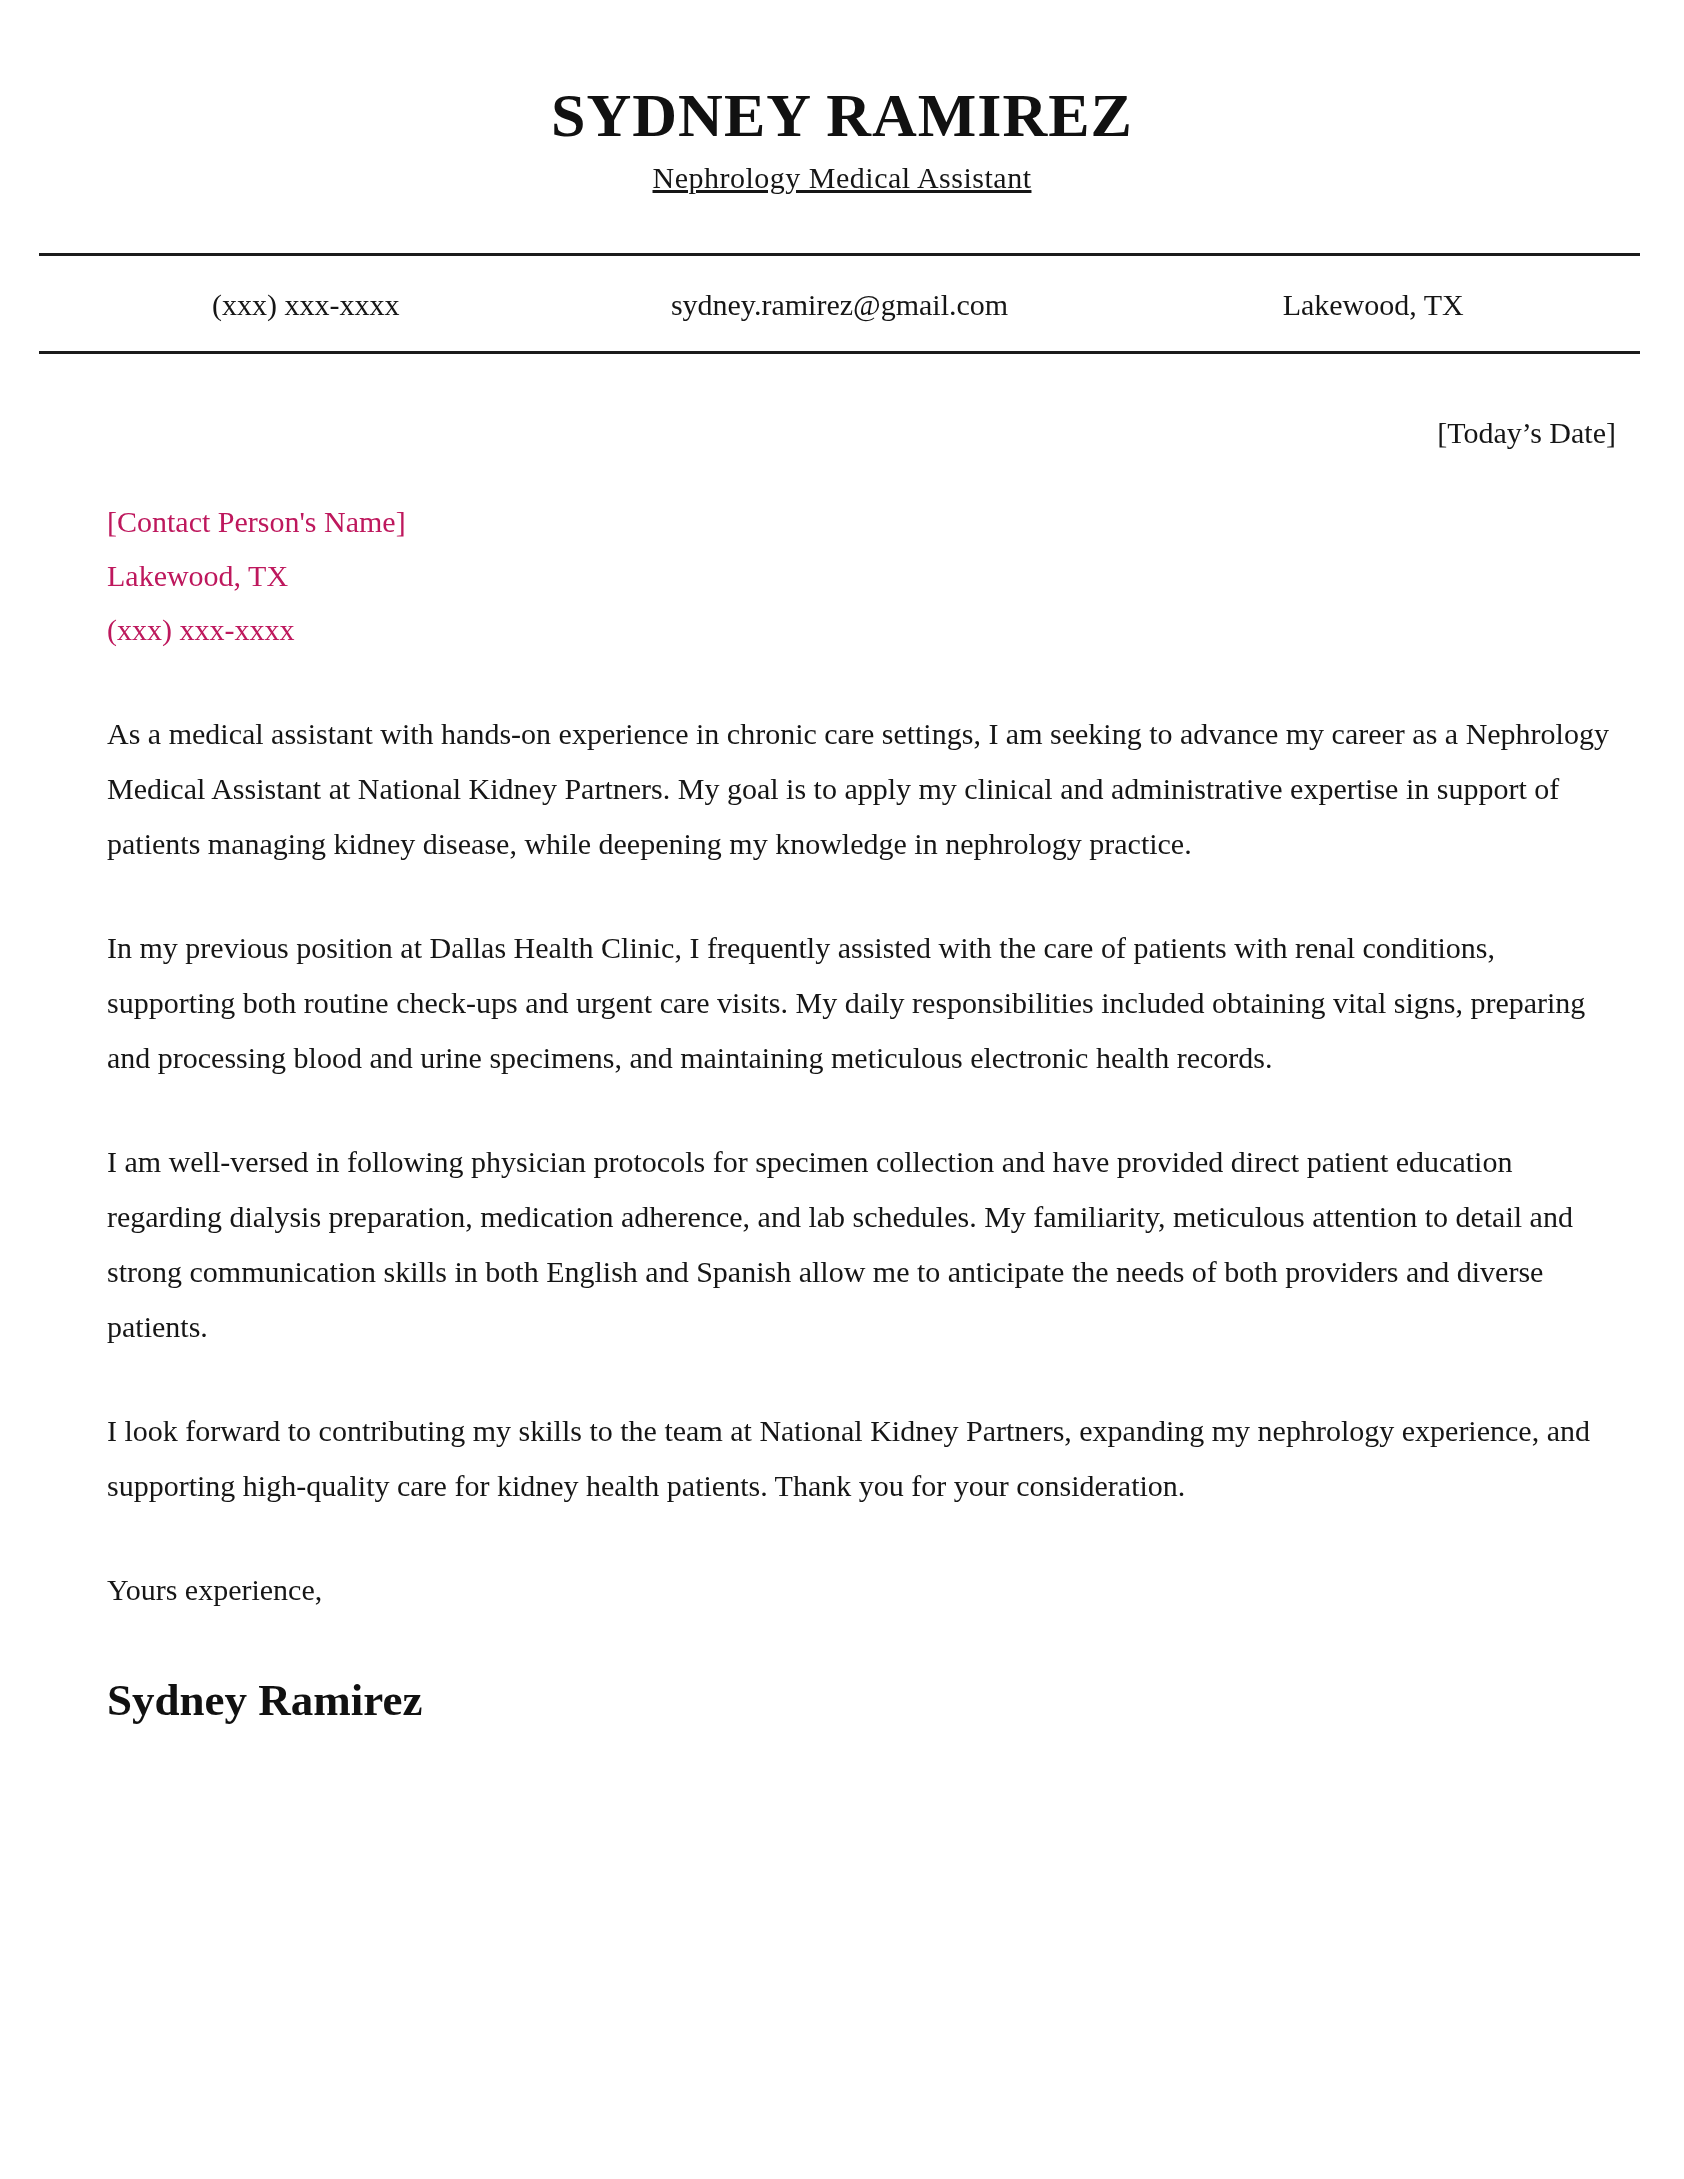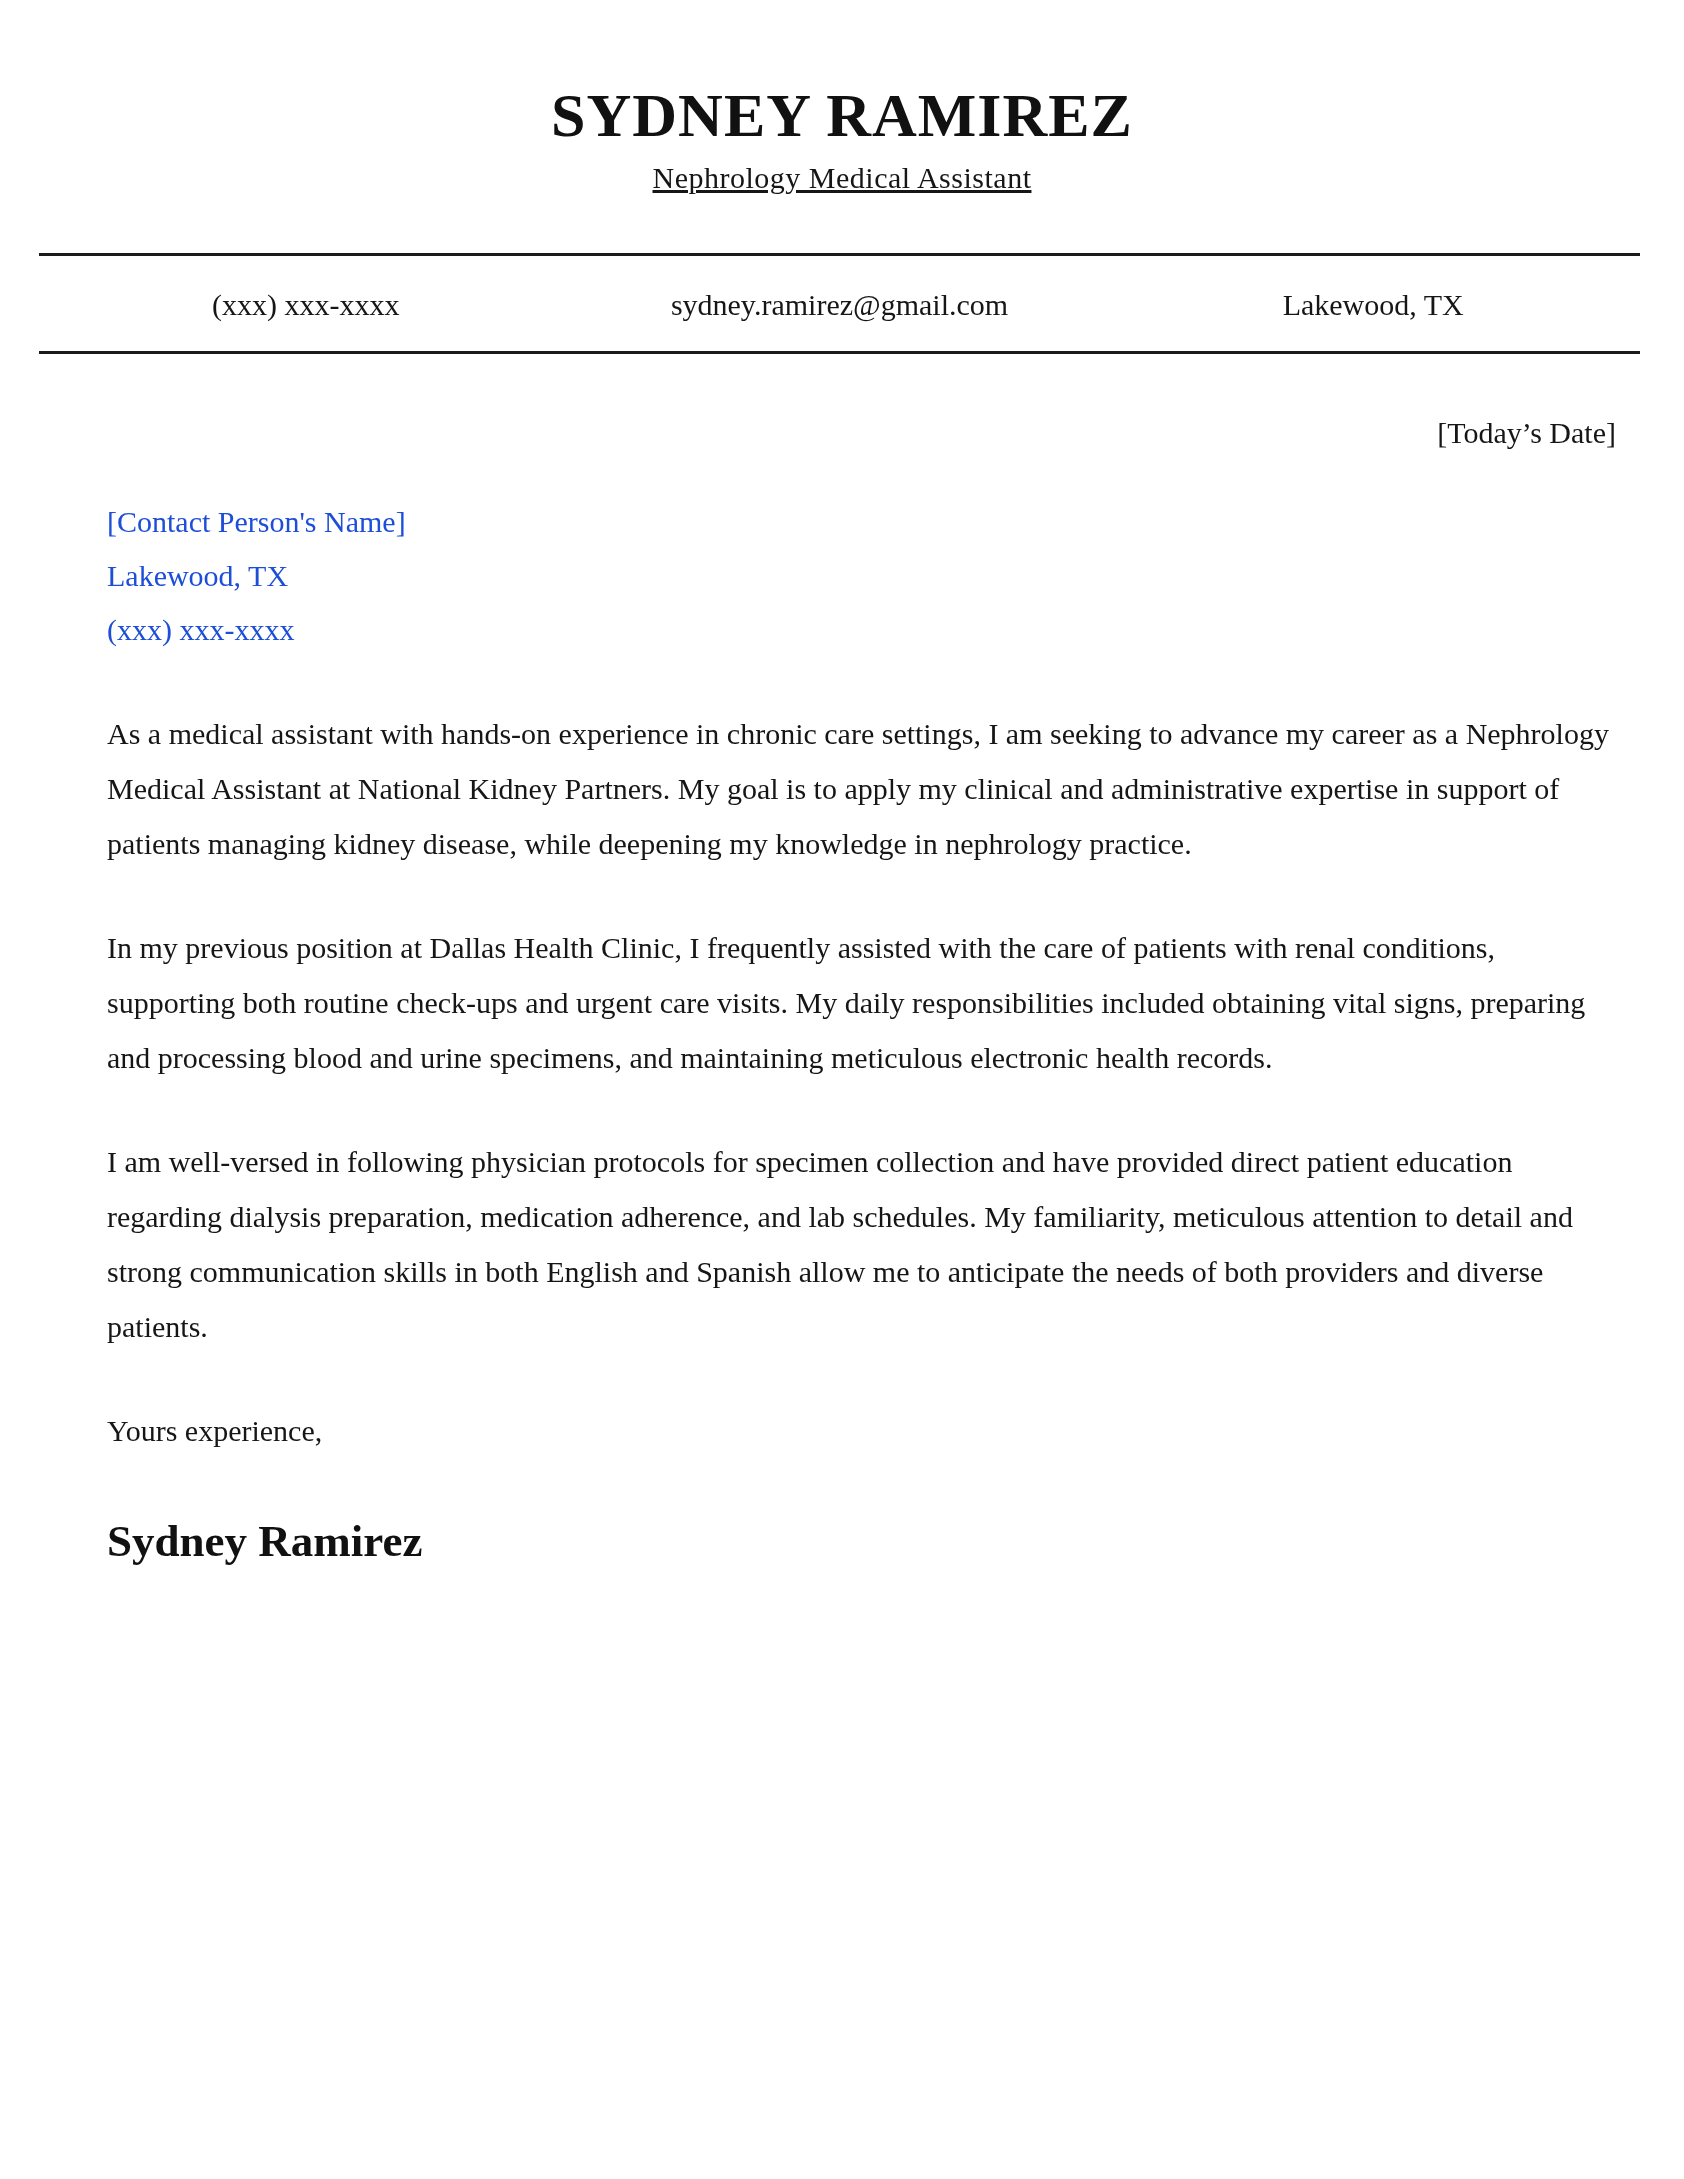--- a/index.html
+++ b/index.html
@@ -56,21 +56,21 @@
     padding: 0 68px 0 107px;
     font-size: 30px;
     line-height: 55px;
   }
   .letter-date {
     text-align: right;
     margin-top: 51px;
   }
   .recipient-block {
     margin-top: 35px;
-    color: #1d4ed8;
+    color: #be185d;
     line-height: 54px;
   }
   .salutation {
     margin: 41px 0 0 0;
   }
   .body-para {
     margin: 49px 0 0 0;
   }
   .closing {
     margin: 49px 0 0 0;
@@ -109,20 +109,21 @@
       <div>(xxx) xxx-xxxx</div>
     </div>
 
 
     <p class="body-para">As a medical assistant with hands-on experience in chronic care settings, I am seeking to advance my career as a Nephrology Medical Assistant at National Kidney Partners. My goal is to apply my clinical and administrative expertise in support of patients managing kidney disease, while deepening my knowledge in nephrology practice.</p>
 
     <p class="body-para">In my previous position at Dallas Health Clinic, I frequently assisted with the care of patients with renal conditions, supporting both routine check-ups and urgent care visits. My daily responsibilities included obtaining vital signs, preparing and processing blood and urine specimens, and maintaining meticulous electronic health records.</p>
 
     <p class="body-para">I am well-versed in following physician protocols for specimen collection and have provided direct patient education regarding dialysis preparation, medication adherence, and lab schedules. My familiarity, meticulous attention to detail and strong communication skills in both English and Spanish allow me to anticipate the needs of both providers and diverse patients.</p>
 
+    <p class="body-para">I look forward to contributing my skills to the team at National Kidney Partners, expanding my nephrology experience, and supporting high-quality care for kidney health patients. Thank you for your consideration.</p>
 
     <p class="closing">Yours experience,</p>
 
     <div class="signature-name">Sydney Ramirez</div>
 
   </div>
 
 </div>
 
 

